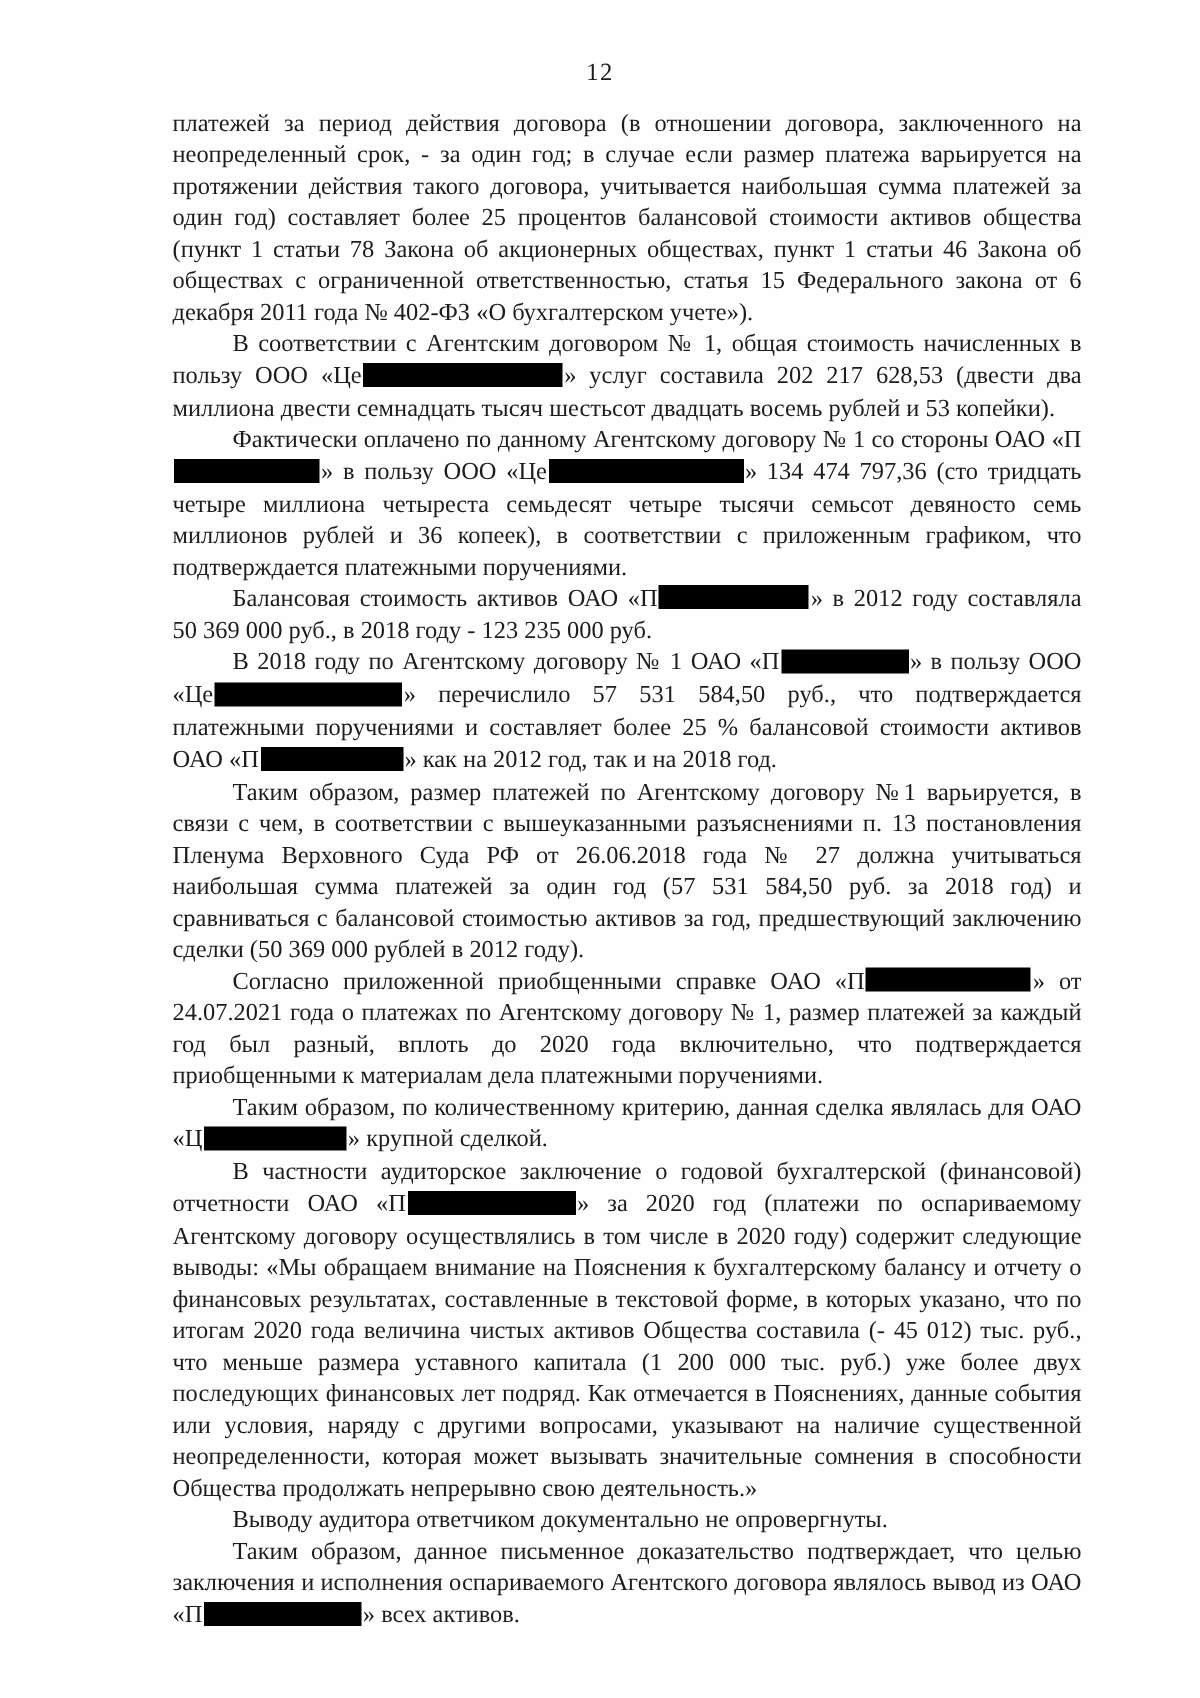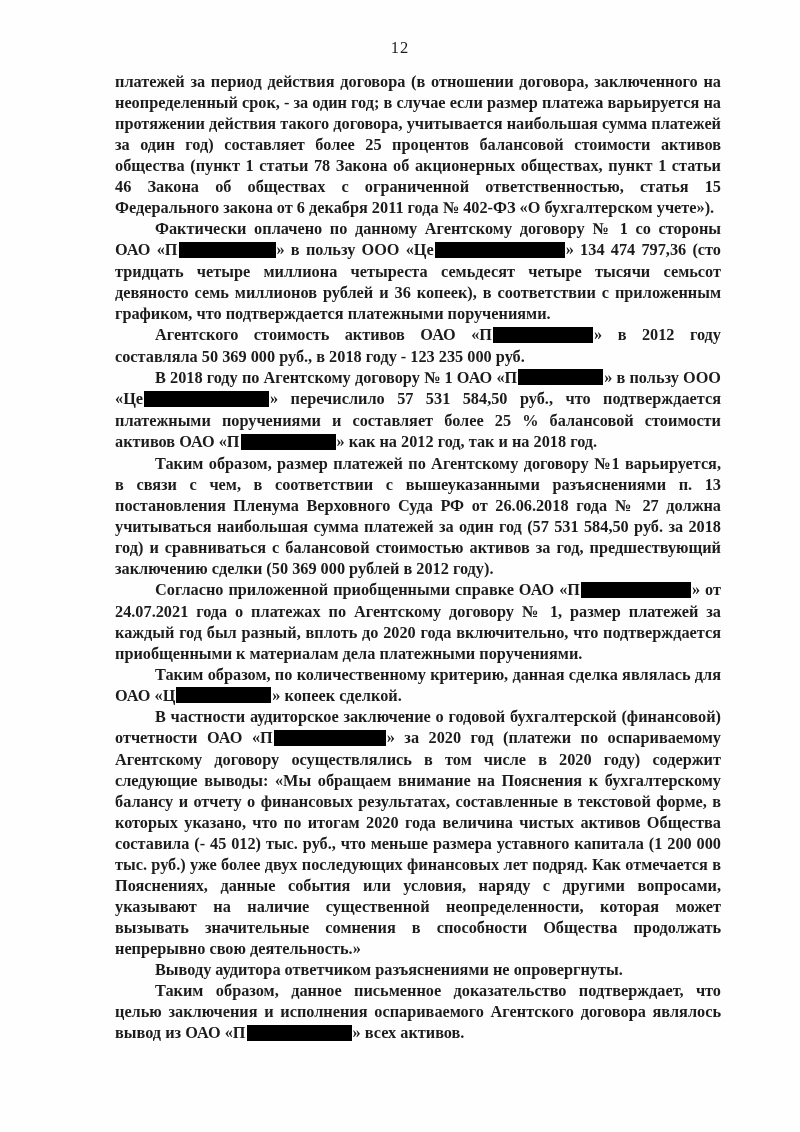--- a/index.html
+++ b/index.html
@@ -30,43 +30,43 @@
     top: 71px;
     left: 115px;
     width: 606px;
   }
   .para {
     margin: 0;
     font-size: 16.3px;
     line-height: 21px;
     text-align: justify;
     text-justify: inter-word;
-    font-weight: bold;
   }
   .para.indent {
     text-indent: 40px;
   }
   .redaction {
     display: inline-block;
     height: 16px;
     background: #000000;
     vertical-align: middle;
     margin: 0 1px 3px 1px;
   }
 </style>
 </head>
 <body>
 
 <div class="page">
   <div class="page-number">12</div>
   <div class="doc-body">
       <p class="para"><span>платежей за период действия договора (в отношении договора, заключенного на неопределенный срок, - за один год; в случае если размер платежа варьируется на протяжении действия такого договора, учитывается наибольшая сумма платежей за один год) составляет более 25 процентов балансовой стоимости активов общества (пункт 1 статьи 78 Закона об акционерных обществах, пункт 1 статьи 46 Закона об обществах с ограниченной ответственностью, статья 15 Федерального закона от 6 декабря 2011 года № 402-ФЗ «О бухгалтерском учете»).</span></p>
+      <p class="para indent"><span>В соответствии с Агентским договором № 1, общая стоимость начисленных в пользу ООО «Це</span><span class="redaction" style="width: 133px;"></span><span>» услуг составила 202 217 628,53 (двести два миллиона двести семнадцать тысяч шестьсот двадцать восемь рублей и 53 копейки).</span></p>
       <p class="para indent"><span>Фактически оплачено по данному Агентскому договору № 1 со стороны ОАО «П</span><span class="redaction" style="width: 97px;"></span><span>» в пользу ООО «Це</span><span class="redaction" style="width: 130px;"></span><span>» 134 474 797,36 (сто тридцать четыре миллиона четыреста семьдесят четыре тысячи семьсот девяносто семь миллионов рублей и 36 копеек), в соответствии с приложенным графиком, что подтверждается платежными поручениями.</span></p>
-      <p class="para indent"><span>Агентского стоимость активов ОАО  «П</span><span class="redaction" style="width: 100px;"></span><span>» в 2012 году составляла 50 369 000 руб., в 2018 году - 123 235 000 руб.</span></p>
+      <p class="para indent"><span>Балансовая стоимость активов ОАО  «П</span><span class="redaction" style="width: 100px;"></span><span>» в 2012 году составляла 50 369 000 руб., в 2018 году - 123 235 000 руб.</span></p>
       <p class="para indent"><span>В 2018 году по Агентскому договору № 1 ОАО «П</span><span class="redaction" style="width: 85px;"></span><span>» в пользу ООО «Це</span><span class="redaction" style="width: 125px;"></span><span>» перечислило 57 531 584,50 руб., что подтверждается платежными поручениями и составляет более 25 % балансовой стоимости активов ОАО «П</span><span class="redaction" style="width: 95px;"></span><span>» как на 2012 год, так и на 2018 год.</span></p>
       <p class="para indent"><span>Таким образом, размер платежей по Агентскому договору №1 варьируется, в связи с чем, в соответствии с вышеуказанными разъяснениями п. 13 постановления Пленума Верховного Суда РФ от 26.06.2018 года № 27 должна учитываться наибольшая сумма платежей за один год (57 531 584,50 руб. за 2018 год) и сравниваться с балансовой стоимостью активов за год, предшествующий заключению сделки (50 369 000 рублей в 2012 году).</span></p>
       <p class="para indent"><span>Согласно приложенной приобщенными справке ОАО «П</span><span class="redaction" style="width: 110px;"></span><span>» от 24.07.2021 года о платежах по Агентскому договору № 1, размер платежей за каждый год был разный, вплоть до 2020 года включительно, что подтверждается приобщенными к материалам дела платежными поручениями.</span></p>
-      <p class="para indent"><span>Таким образом, по количественному критерию, данная сделка являлась для ОАО «Ц</span><span class="redaction" style="width: 95px;"></span><span>» копеек сделкой.</span></p>
+      <p class="para indent"><span>Таким образом, по количественному критерию, данная сделка являлась для ОАО «Ц</span><span class="redaction" style="width: 95px;"></span><span>» крупной сделкой.</span></p>
       <p class="para indent"><span>В частности аудиторское заключение о годовой бухгалтерской (финансовой) отчетности ОАО «П</span><span class="redaction" style="width: 112px;"></span><span>» за 2020 год (платежи по оспариваемому Агентскому договору осуществлялись в том числе в 2020 году) содержит следующие выводы: «Мы обращаем внимание на Пояснения к бухгалтерскому балансу и отчету о финансовых результатах, составленные в текстовой форме, в которых указано, что по итогам 2020 года величина чистых активов Общества составила (- 45 012) тыс. руб., что меньше размера уставного капитала (1 200 000 тыс. руб.) уже более двух последующих финансовых лет подряд. Как отмечается в Пояснениях, данные события или условия, наряду с другими вопросами, указывают на наличие существенной неопределенности, которая может вызывать значительные сомнения в способности Общества продолжать непрерывно свою деятельность.»</span></p>
-      <p class="para indent"><span>Выводу аудитора ответчиком разъяснениями не опровергнуты.</span></p>
+      <p class="para indent"><span>Выводу аудитора ответчиком документально не опровергнуты.</span></p>
       <p class="para indent"><span>Таким образом, данное письменное доказательство подтверждает, что целью заключения и исполнения оспариваемого Агентского договора являлось вывод из ОАО «П</span><span class="redaction" style="width: 105px;"></span><span>» всех активов.</span></p>
     </div>
 </div>
 
 </body></html>

